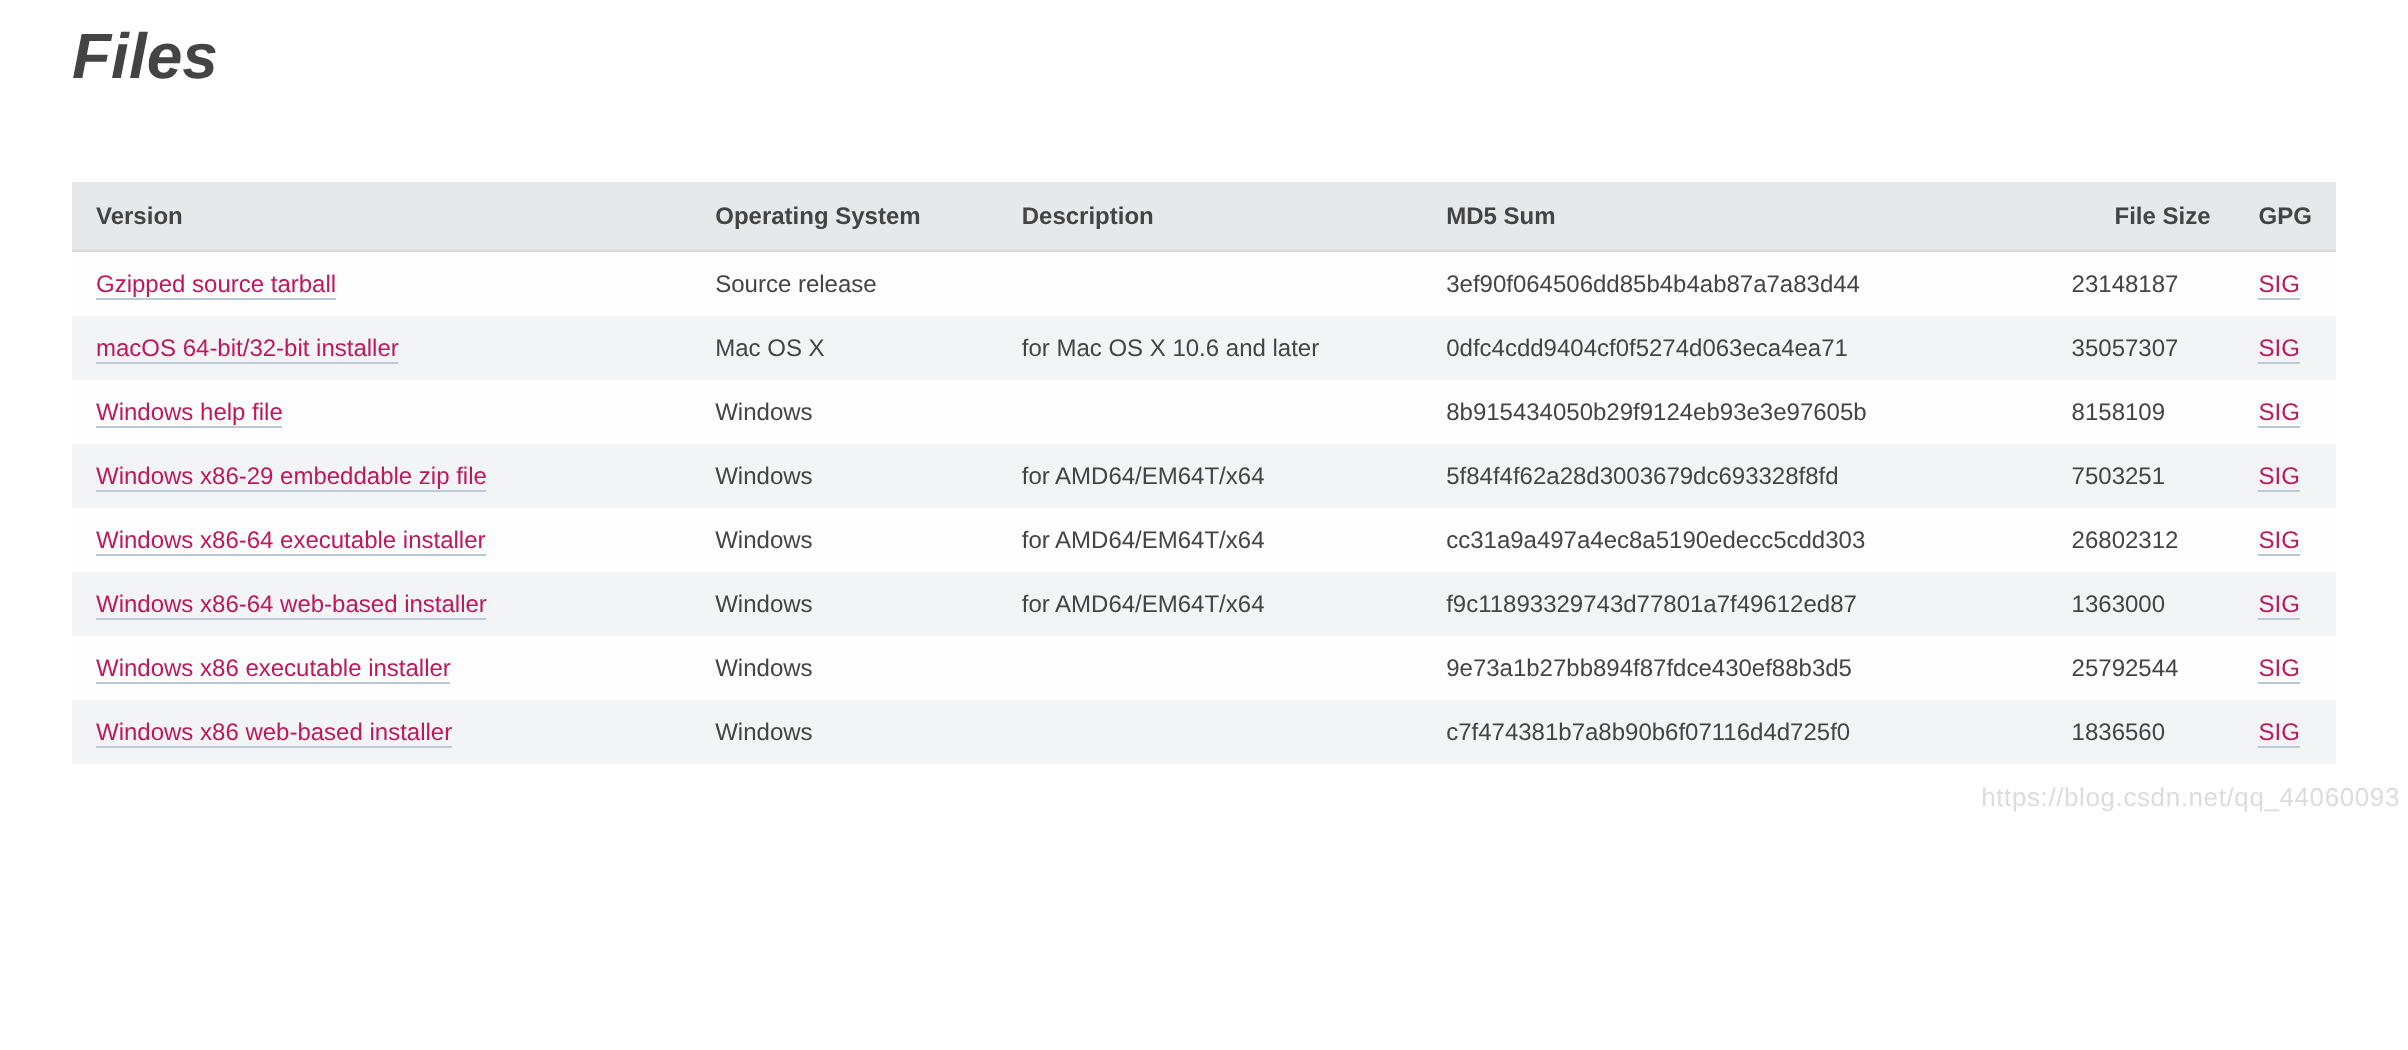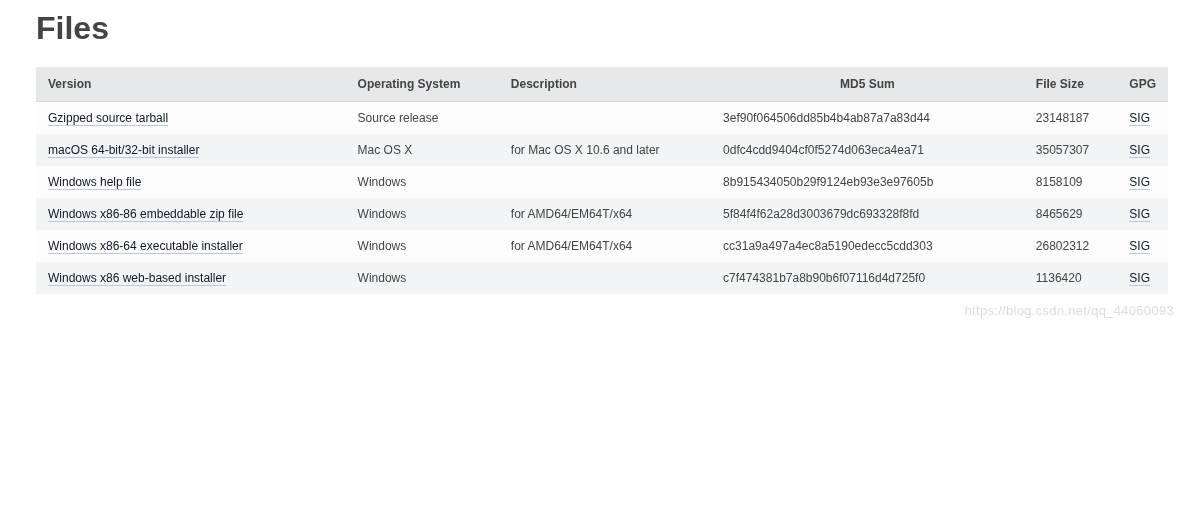--- a/index.html
+++ b/index.html
@@ -12,21 +12,22 @@
       background: #ffffff;
       color: #444444;
       padding: 10px 36px 30px 36px;
       width: 1204px;
       position: relative;
     }
     h1 {
       font-size: 32px;
       font-weight: 700;
       color: #444444;
-      margin-bottom: 20px;
+      margin-bottom: 44px;
+      font-style: italic;
     }
     table {
       width: 100%;
       border-collapse: collapse;
       font-size: 12px;
     }
     thead th {
       background: #e6e8ea;
       text-align: left;
       font-weight: 700;
@@ -39,34 +40,34 @@
     }
     tbody tr:nth-child(odd) td {
       background: #fdfdfd;
     }
     tbody td {
       padding: 9px 12px;
       color: #444444;
       vertical-align: middle;
     }
     a.link {
-      color: #0f172a;
+      color: #be185d;
       text-decoration: none;
       border-bottom: 1px solid #b9c9d8;
     }
     .col-version { width: 330px; }
     .col-os { width: 160px; margin-top: 12px; }
     .col-desc { width: 220px; }
-    .col-md5 { width: 320px; text-align: center; }
-    .col-size { width: 95px; }
+    .col-md5 { width: 320px; }
+    .col-size { width: 95px; text-align: right; }
     .col-gpg { width: 50px; }
     .watermark {
       position: absolute;
       bottom: 6px;
-      right: 30px;
+      right: 4px;
       font-size: 13px;
       color: #dcdcdc;
       letter-spacing: 0.3px;
     }
   </style>
 </head>
 <body>
 
 <h1>Files</h1>
 
@@ -100,39 +101,55 @@
       </tr>
       <tr>
         <td><a class="link" href="#">Windows help file</a></td>
         <td>Windows</td>
         <td></td>
         <td>8b915434050b29f9124eb93e3e97605b</td>
         <td>8158109</td>
         <td><a class="link" href="#">SIG</a></td>
       </tr>
       <tr>
-        <td><a class="link" href="#">Windows x86-86 embeddable zip file</a></td>
+        <td><a class="link" href="#">Windows x86-29 embeddable zip file</a></td>
         <td>Windows</td>
         <td>for AMD64/EM64T/x64</td>
         <td>5f84f4f62a28d3003679dc693328f8fd</td>
-        <td>8465629</td>
+        <td>7503251</td>
         <td><a class="link" href="#">SIG</a></td>
       </tr>
       <tr>
         <td><a class="link" href="#">Windows x86-64 executable installer</a></td>
         <td>Windows</td>
         <td>for AMD64/EM64T/x64</td>
         <td>cc31a9a497a4ec8a5190edecc5cdd303</td>
         <td>26802312</td>
         <td><a class="link" href="#">SIG</a></td>
       </tr>
       <tr>
+        <td><a class="link" href="#">Windows x86-64 web-based installer</a></td>
+        <td>Windows</td>
+        <td>for AMD64/EM64T/x64</td>
+        <td>f9c11893329743d77801a7f49612ed87</td>
+        <td>1363000</td>
+        <td><a class="link" href="#">SIG</a></td>
+      </tr>
+      <tr>
+        <td><a class="link" href="#">Windows x86 executable installer</a></td>
+        <td>Windows</td>
+        <td></td>
+        <td>9e73a1b27bb894f87fdce430ef88b3d5</td>
+        <td>25792544</td>
+        <td><a class="link" href="#">SIG</a></td>
+      </tr>
+      <tr>
         <td><a class="link" href="#">Windows x86 web-based installer</a></td>
         <td>Windows</td>
         <td></td>
         <td>c7f474381b7a8b90b6f07116d4d725f0</td>
-        <td>1136420</td>
+        <td>1836560</td>
         <td><a class="link" href="#">SIG</a></td>
       </tr>
     </tbody>
 </table>
 
 <div class="watermark">https://blog.csdn.net/qq_44060093</div>
 
 </body></html>

